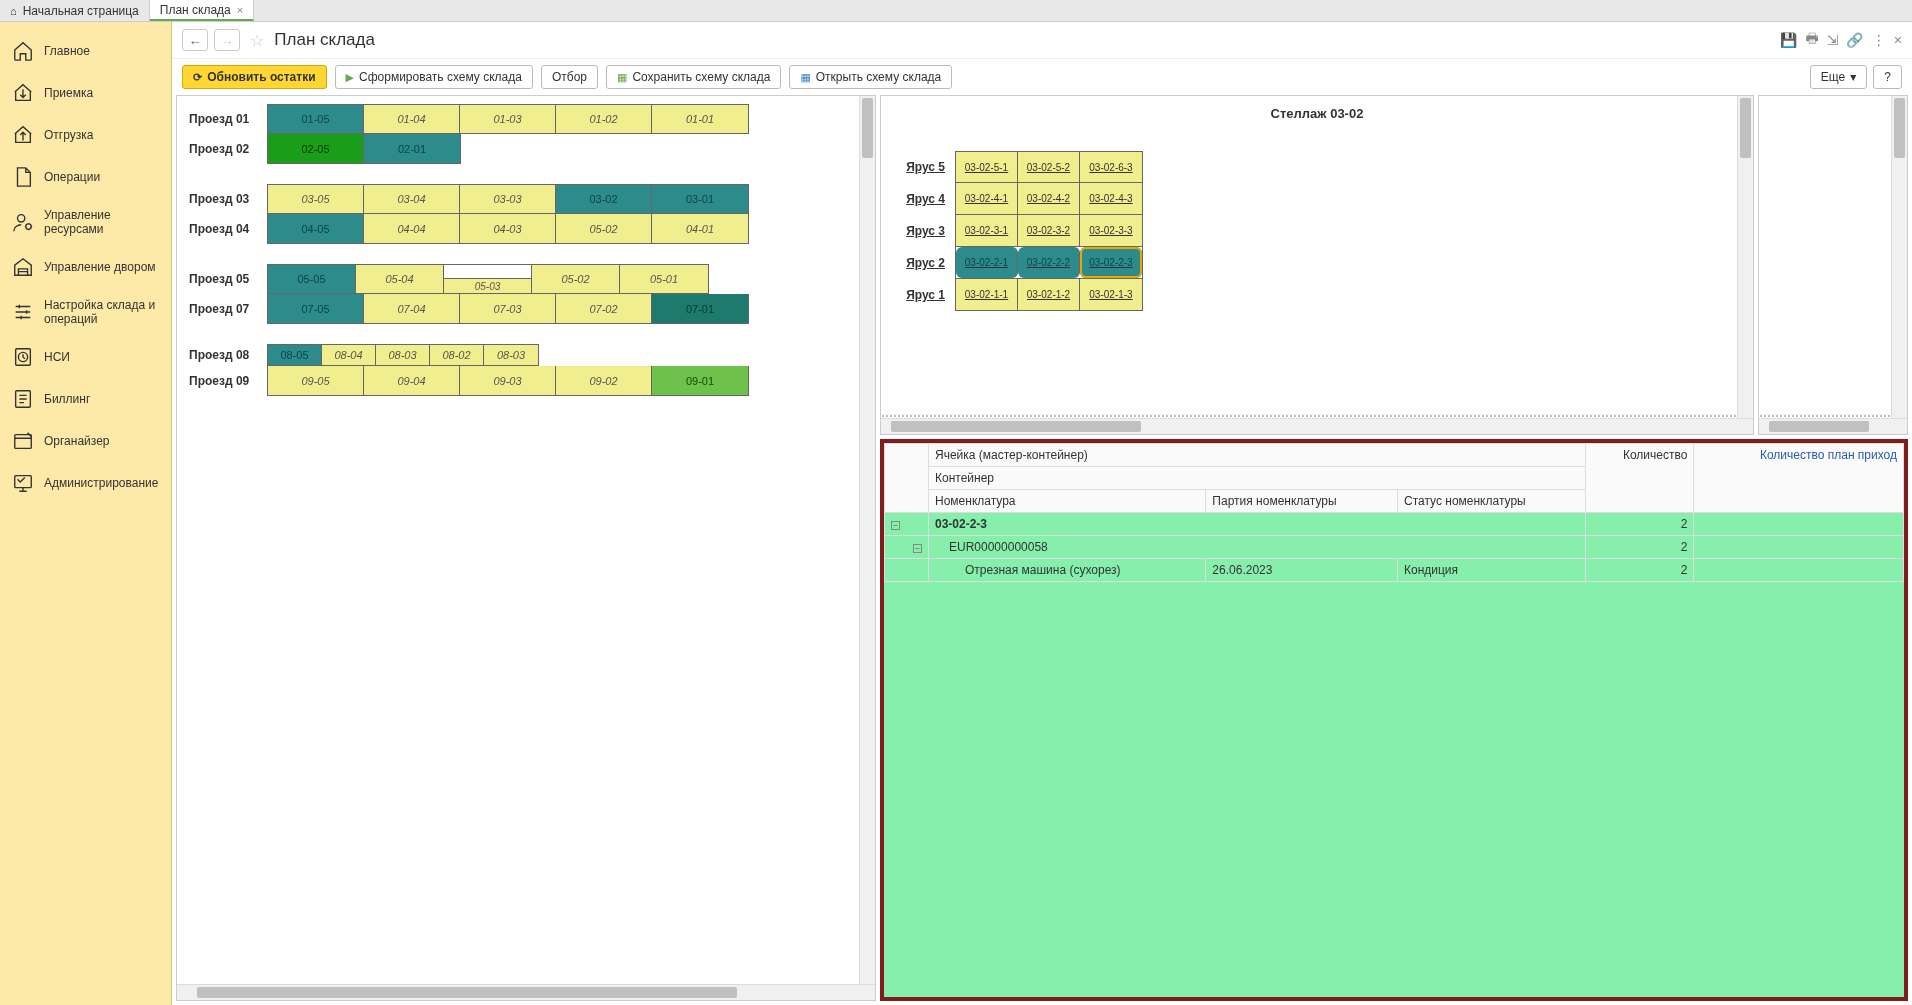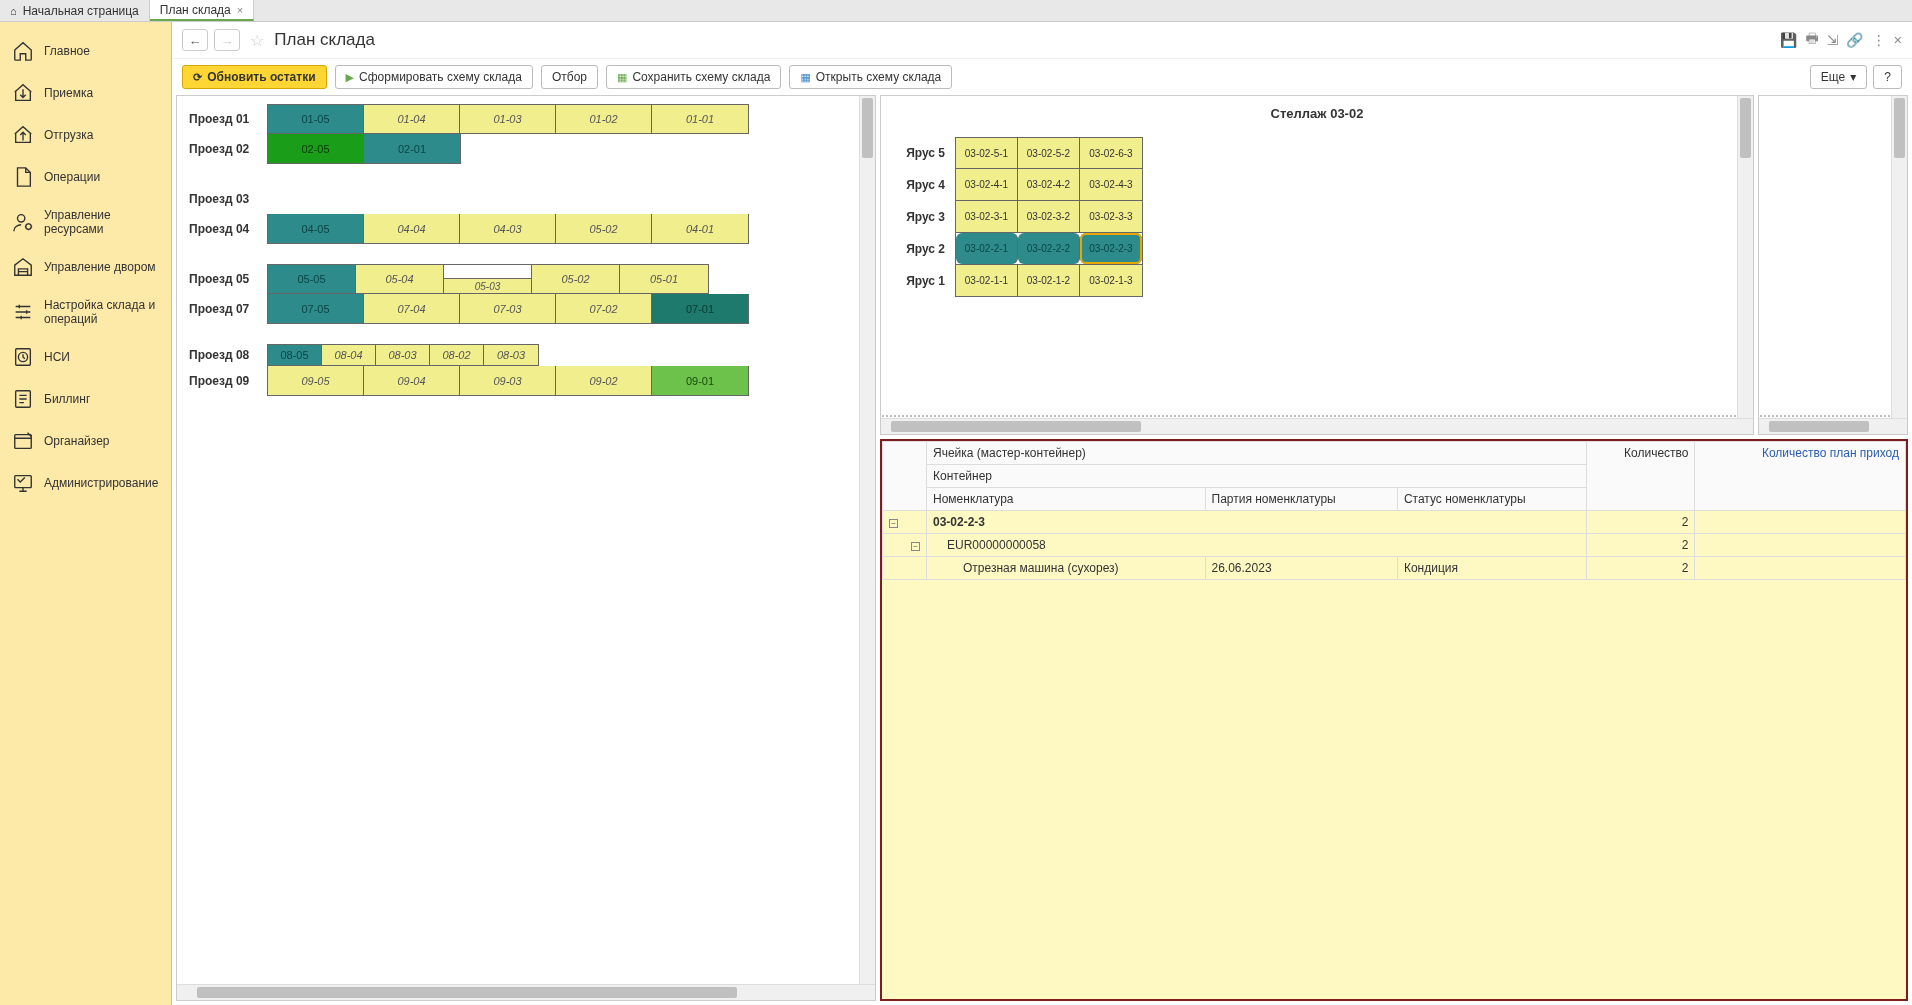--- a/index.html
+++ b/index.html
@@ -41,21 +41,21 @@
 .btn .green-icon { color: #6aa84f; }
 .btn .blue-icon { color: #3d85c6; }
 .toolbar-right { margin-left: auto; display: flex; gap: 6px; }
 
 
 .panels { flex: 1; display: grid; grid-template-columns: 700px 1fr; grid-template-rows: 340px 1fr; gap: 4px; padding: 0 4px 4px 4px; overflow: hidden; }
 .panel-left { grid-row: 1 / 3; border: 1px solid #ccc; position: relative; background: #fff; overflow: hidden; }
 .panel-top-right { display: flex; gap: 4px; }
 .panel-rack { flex: 1; border: 1px solid #ccc; background: #fff; position: relative; overflow: hidden; }
 .panel-empty { width: 150px; border: 1px solid #ccc; background: #fff; position: relative; }
-.panel-bottom-right { border: 2px solid #7f1d1d; background: #fef9c3; overflow: auto; }
+.panel-bottom-right { border: 4px solid #7f1d1d; background: #86efac; overflow: auto; }
 
 
 .scroll-vert { position: absolute; right: 0; top: 0; bottom: 16px; width: 16px; background: #f0f0f0; border-left: 1px solid #ddd; }
 .scroll-vert::before { content: ''; position: absolute; top: 2px; left: 2px; right: 2px; height: 60px; background: #c0c0c0; border-radius: 2px; }
 .scroll-horz { position: absolute; bottom: 0; left: 0; right: 0; height: 16px; background: #f0f0f0; border-top: 1px solid #ddd; }
 .scroll-horz::before { content: ''; position: absolute; left: 20px; top: 2px; bottom: 2px; width: 540px; background: #c0c0c0; border-radius: 2px; }
 .panel-rack .scroll-horz::before { width: 250px; left: 10px; }
 .panel-empty .scroll-horz::before { width: 100px; left: 10px; }
 .dots-row { position: absolute; bottom: 16px; left: 0; right: 16px; height: 4px; background-image: radial-gradient(circle, #bbb 1px, transparent 1px); background-size: 4px 4px; }
 
@@ -75,22 +75,22 @@
 .wh-cell.green { background: #1a9e1a; color: #053805; }
 .wh-cell.bright-green { background: #6cc24a; color: #1a4a0a; }
 .wh-cell.white { background: #fff; }
 .wh-row + .wh-row .wh-cells { border-top: none; }
 .split-col { display: flex; flex-direction: column; width: 96px; border-right: 1px solid #666; }
 .split-col .wh-cell { width: 100%; border-right: none; }
 .split-col .wh-cell:first-child { border-bottom: 1px solid #666; }
 
 
 .rack-body { padding: 10px; height: calc(100% - 20px); }
-.rack-title { text-align: center; font-weight: bold; font-size: 13px; margin-bottom: 16px; }
-.rack-row { display: flex; align-items: stretch; height: 32px; }
+.rack-title { text-align: center; font-weight: bold; font-size: 13px; margin-bottom: 30px; }
+.rack-row { display: flex; align-items: stretch; height: 32px; text-decoration: underline; }
 .rack-label { width: 64px; display: flex; align-items: center; font-weight: bold; font-size: 12px; justify-content: flex-end; padding-right: 10px; }
 .rack-cells { display: flex; border: 1px solid #666; }
 .rack-cell { width: 62px; border-right: 1px solid #666; display: flex; align-items: center; justify-content: center; font-size: 10px; cursor: pointer; background: #f1ee8e; }
 .rack-cell:last-child { border-right: none; }
 .rack-cell.teal { background: #2e8b8b; color: #0a4545; border-radius: 6px; }
 .rack-cell.selected { outline: 2px solid #e8a800; outline-offset: -2px; }
 .rack-row + .rack-row .rack-cells { border-top: none; }
 
 
 .detail-table { width: 100%; border-collapse: collapse; font-size: 12px; }
@@ -287,20 +287,27 @@
                 <div class="wh-label">Проезд 02</div>
                 <div class="wh-cells">
                   <div class="wh-cell green">02-05</div>
                   <div class="wh-cell teal">02-01</div>
                 </div>
               </div>
             </div>
             <div class="wh-group">
               <div class="wh-row">
                 <div class="wh-label">Проезд 03</div>
+                <div class="wh-cells">
+                  <div class="wh-cell yellow">03-05</div>
+                  <div class="wh-cell yellow">03-04</div>
+                  <div class="wh-cell yellow">03-03</div>
+                  <div class="wh-cell teal">03-02</div>
+                  <div class="wh-cell teal">03-01</div>
+                </div>
               </div>
               <div class="wh-row">
                 <div class="wh-label">Проезд 04</div>
                 <div class="wh-cells">
                   <div class="wh-cell teal">04-05</div>
                   <div class="wh-cell yellow">04-04</div>
                   <div class="wh-cell yellow">04-03</div>
                   <div class="wh-cell yellow">05-02</div>
                   <div class="wh-cell yellow">04-01</div>
                 </div>

